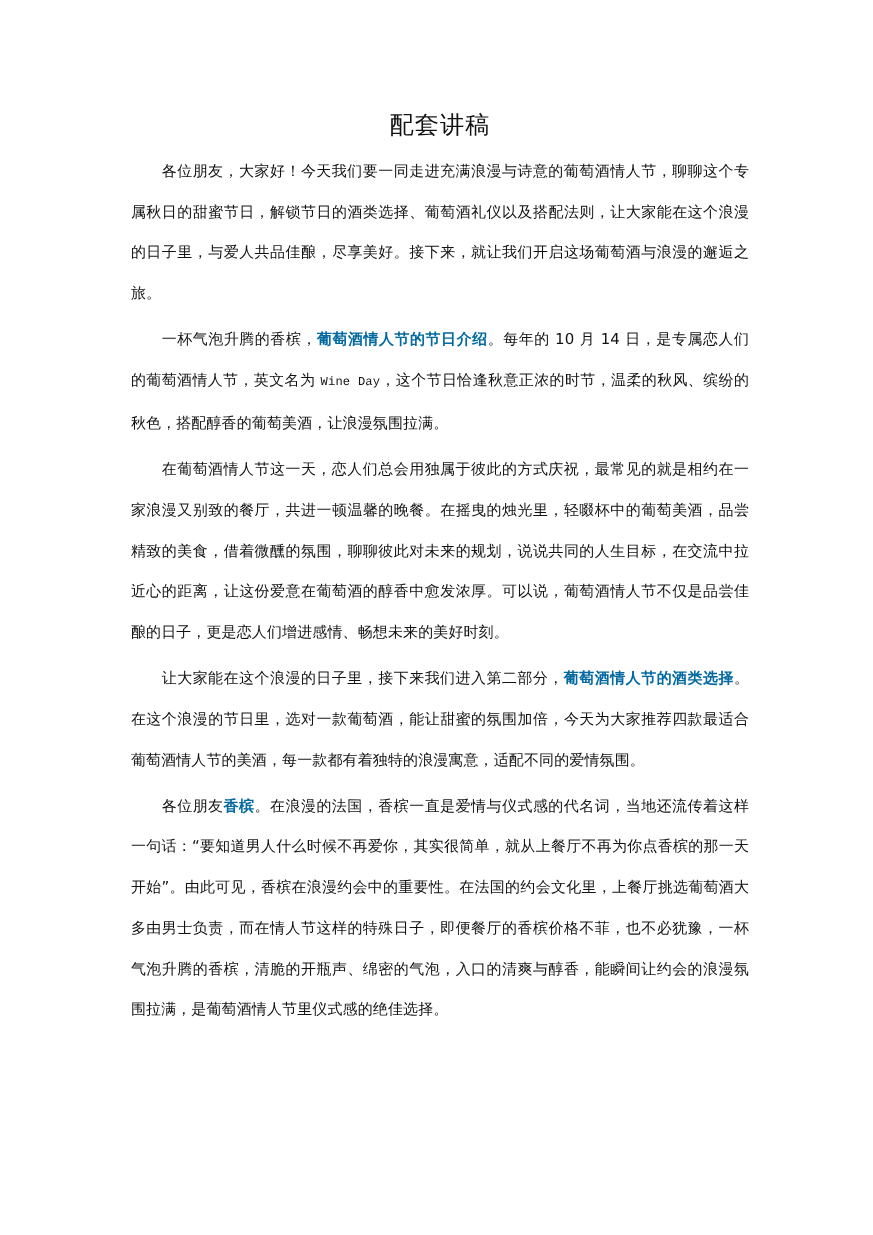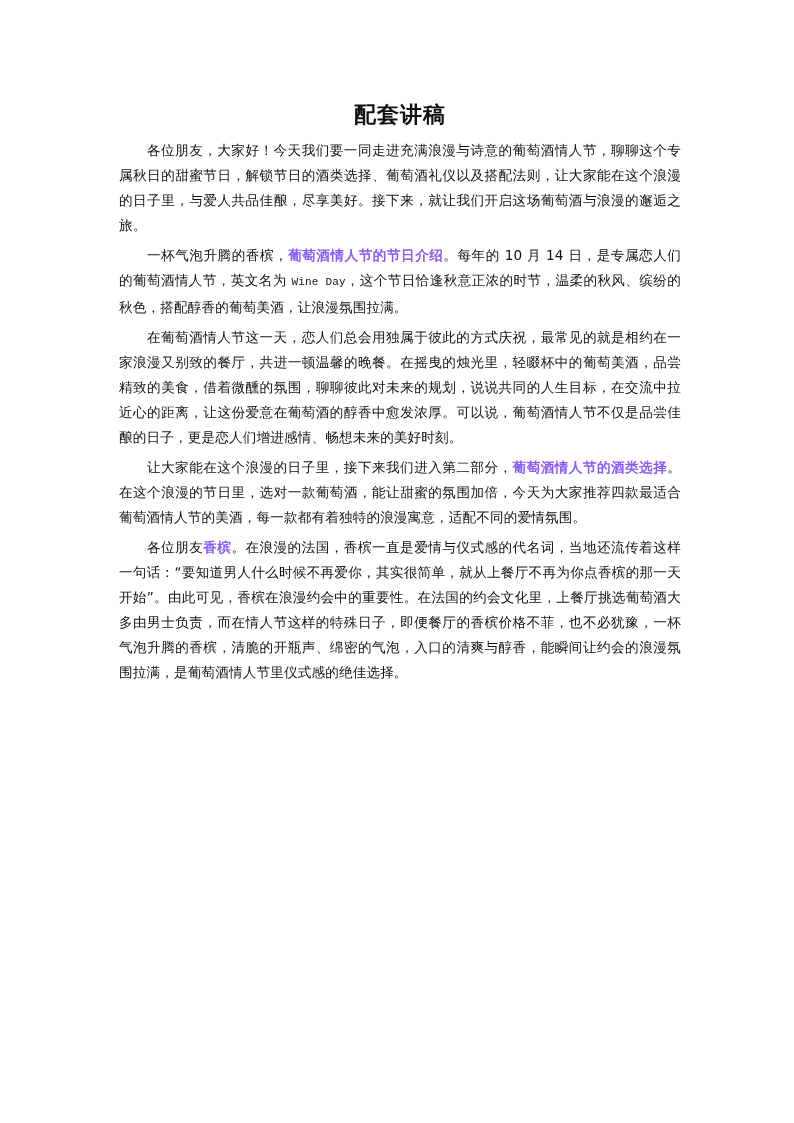--- a/index.html
+++ b/index.html
@@ -1,23 +1,23 @@
 <!DOCTYPE html>
 <html><head>
 <meta charset="utf-8">
 <style>
   html, body { margin: 0; padding: 0; background: #ffffff; }
   body { width: 794px; height: 1123px; position: relative; overflow: hidden;
          font-family: "DejaVu Sans", "Liberation Sans", sans-serif; color: #111; }
   .page { position: absolute; left: 119px; top: 98px; width: 562px; }
-  .title { text-align: center; font-size: 22px; font-weight: bold; height: 34px; line-height: 34px;
+  .title { text-align: center; font-size: 22px; font-weight: normal; height: 34px; line-height: 34px;
            margin: 0 0 6px 0; letter-spacing: 1px; }
-  p { margin: 0 0 5px 0; font-size: 13.6px; line-height: 25px; text-indent: 28px;
+  p { margin: 0 0 5px 0; font-size: 13.6px; line-height: 37px; text-indent: 28px;
       text-align: justify; letter-spacing: 0.15px; }
-  .hl { font-weight: bold; color: #8b5cf6; }
+  .hl { font-weight: bold; color: #0369a1; }
   .mono { font-family: Liberation Mono, monospace; font-size: 11px; }
 </style>
 </head>
 <body>
 
 <div class="page">
   <div class="title">配套讲稿</div>
 
   <p>各位朋友，大家好！今天我们要一同走进充满浪漫与诗意的葡萄酒情人节，聊聊这个专属秋日的甜蜜节日，解锁节日的酒类选择、葡萄酒礼仪以及搭配法则，让大家能在这个浪漫的日子里，与爱人共品佳酿，尽享美好。接下来，就让我们开启这场葡萄酒与浪漫的邂逅之旅。</p>
 

